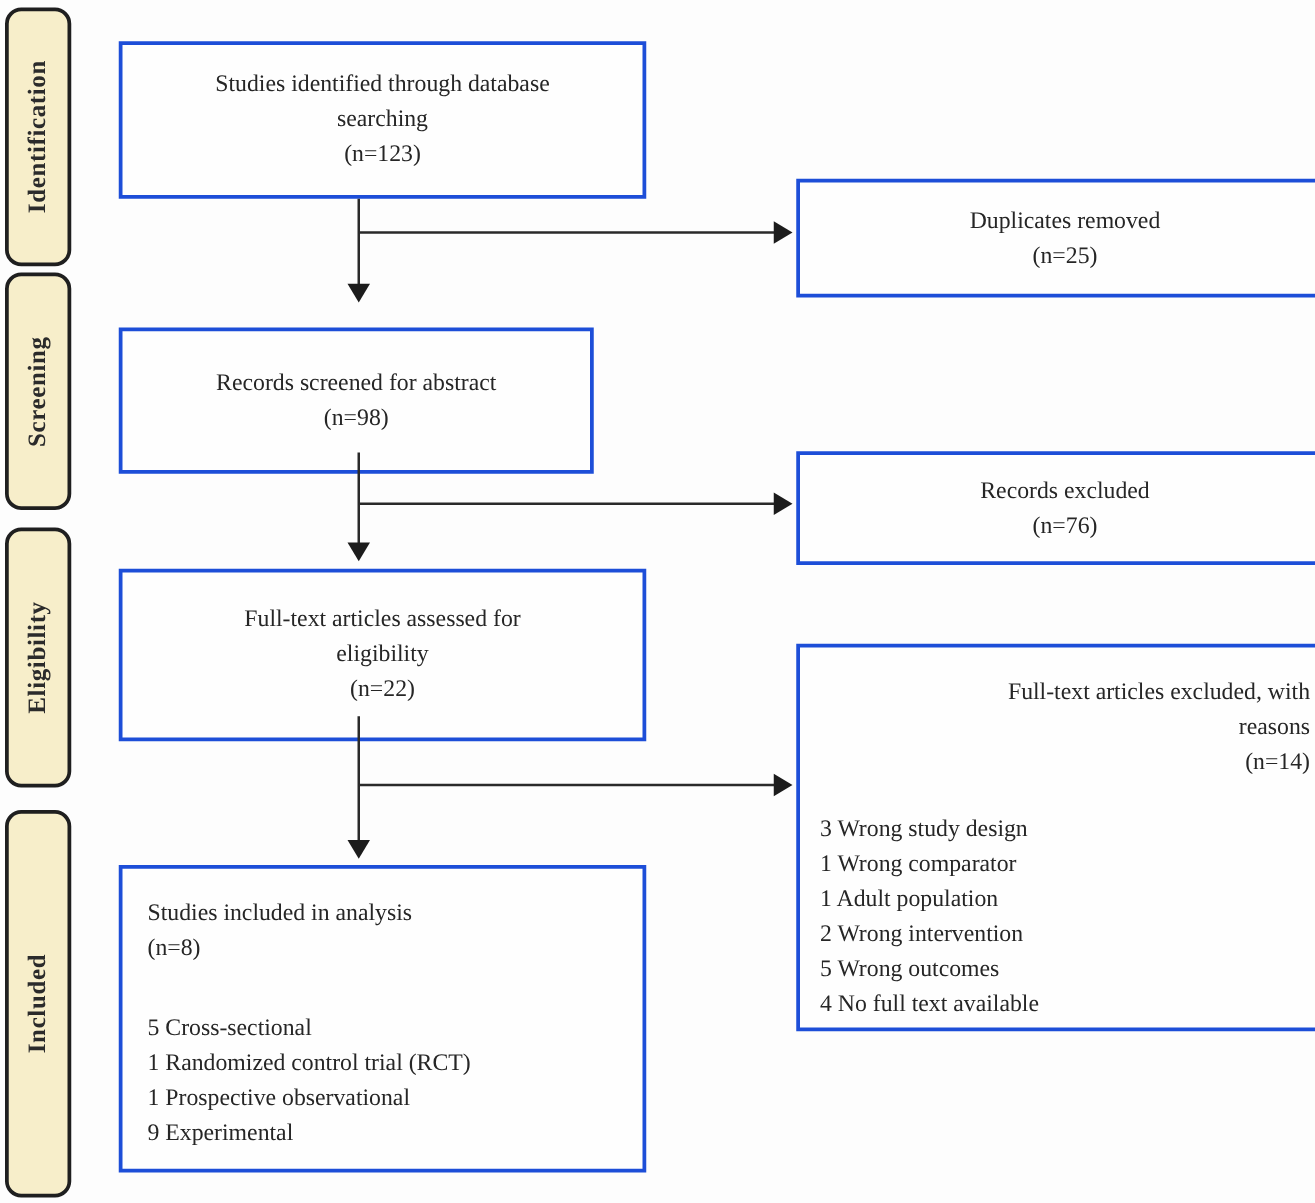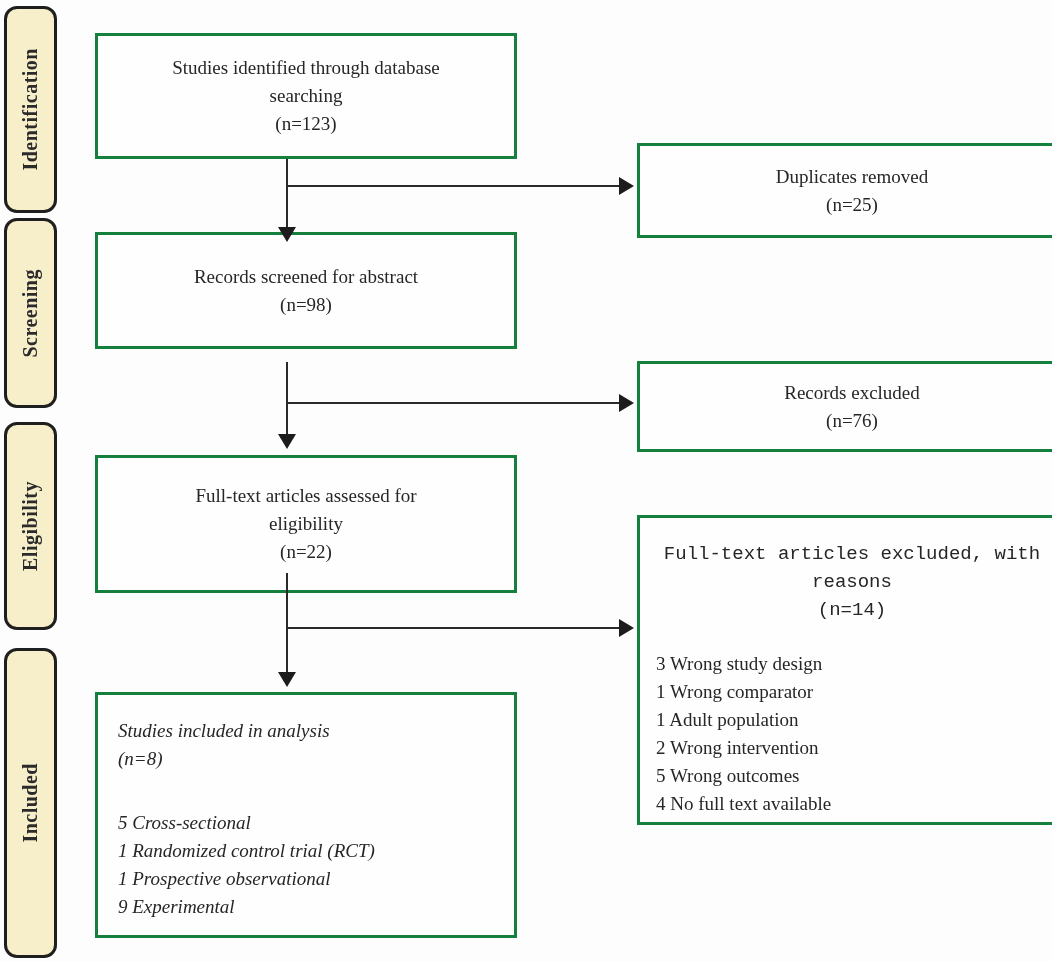--- a/index.html
+++ b/index.html
@@ -42,43 +42,43 @@
   #tab-identification { top: 6px;   height: 207px; }
   #tab-screening      { top: 218px; height: 190px; }
   #tab-eligibility    { top: 422px; height: 208px; }
   #tab-included       { top: 648px; height: 310px; }
 
   
   .flow-box {
     position: absolute;
     box-sizing: border-box;
     background: #fefefe;
-    border: 3px solid #15803d;
+    border: 3px solid #1d4ed8;
     font-size: 19px;
     line-height: 28px;
   }
   .centered {
     display: flex;
     flex-direction: column;
     align-items: center;
     justify-content: center;
     text-align: center;
   }
   #box-identified { left: 95px; top: 33px;  width: 422px; height: 126px; }
-  #box-screened   { left: 95px; top: 232px; width: 422px; height: 117px; }
+  #box-screened   { left: 95px; top: 262px; width: 380px; height: 117px; }
   #box-eligible   { left: 95px; top: 455px; width: 422px; height: 138px; }
-  #box-included   { left: 95px; top: 692px; width: 422px; height: 246px; padding: 22px 20px 0 20px; text-align: left; font-style: italic; }
+  #box-included   { left: 95px; top: 692px; width: 422px; height: 246px; padding: 22px 20px 0 20px; text-align: left; }
 
   #box-duplicates { left: 637px; top: 143px; width: 430px; height: 95px; }
   #box-excluded   { left: 637px; top: 361px; width: 430px; height: 91px; }
   #box-fulltext-excluded {
     left: 637px; top: 515px; width: 430px; height: 310px;
     padding: 22px 16px 0 16px;
   }
-  #box-fulltext-excluded .heading { text-align: center; font-family: Liberation Mono, monospace; }
+  #box-fulltext-excluded .heading { text-align: right; }
   #box-fulltext-excluded .reason-list { text-align: left; font-family: Liberation Serif, serif; }
   .spacer-lg { height: 36px; }
   .spacer-md { height: 26px; }
 
   
   .vline {
     position: absolute;
     width: 2px;
     background: #2a2a2a;
   }

